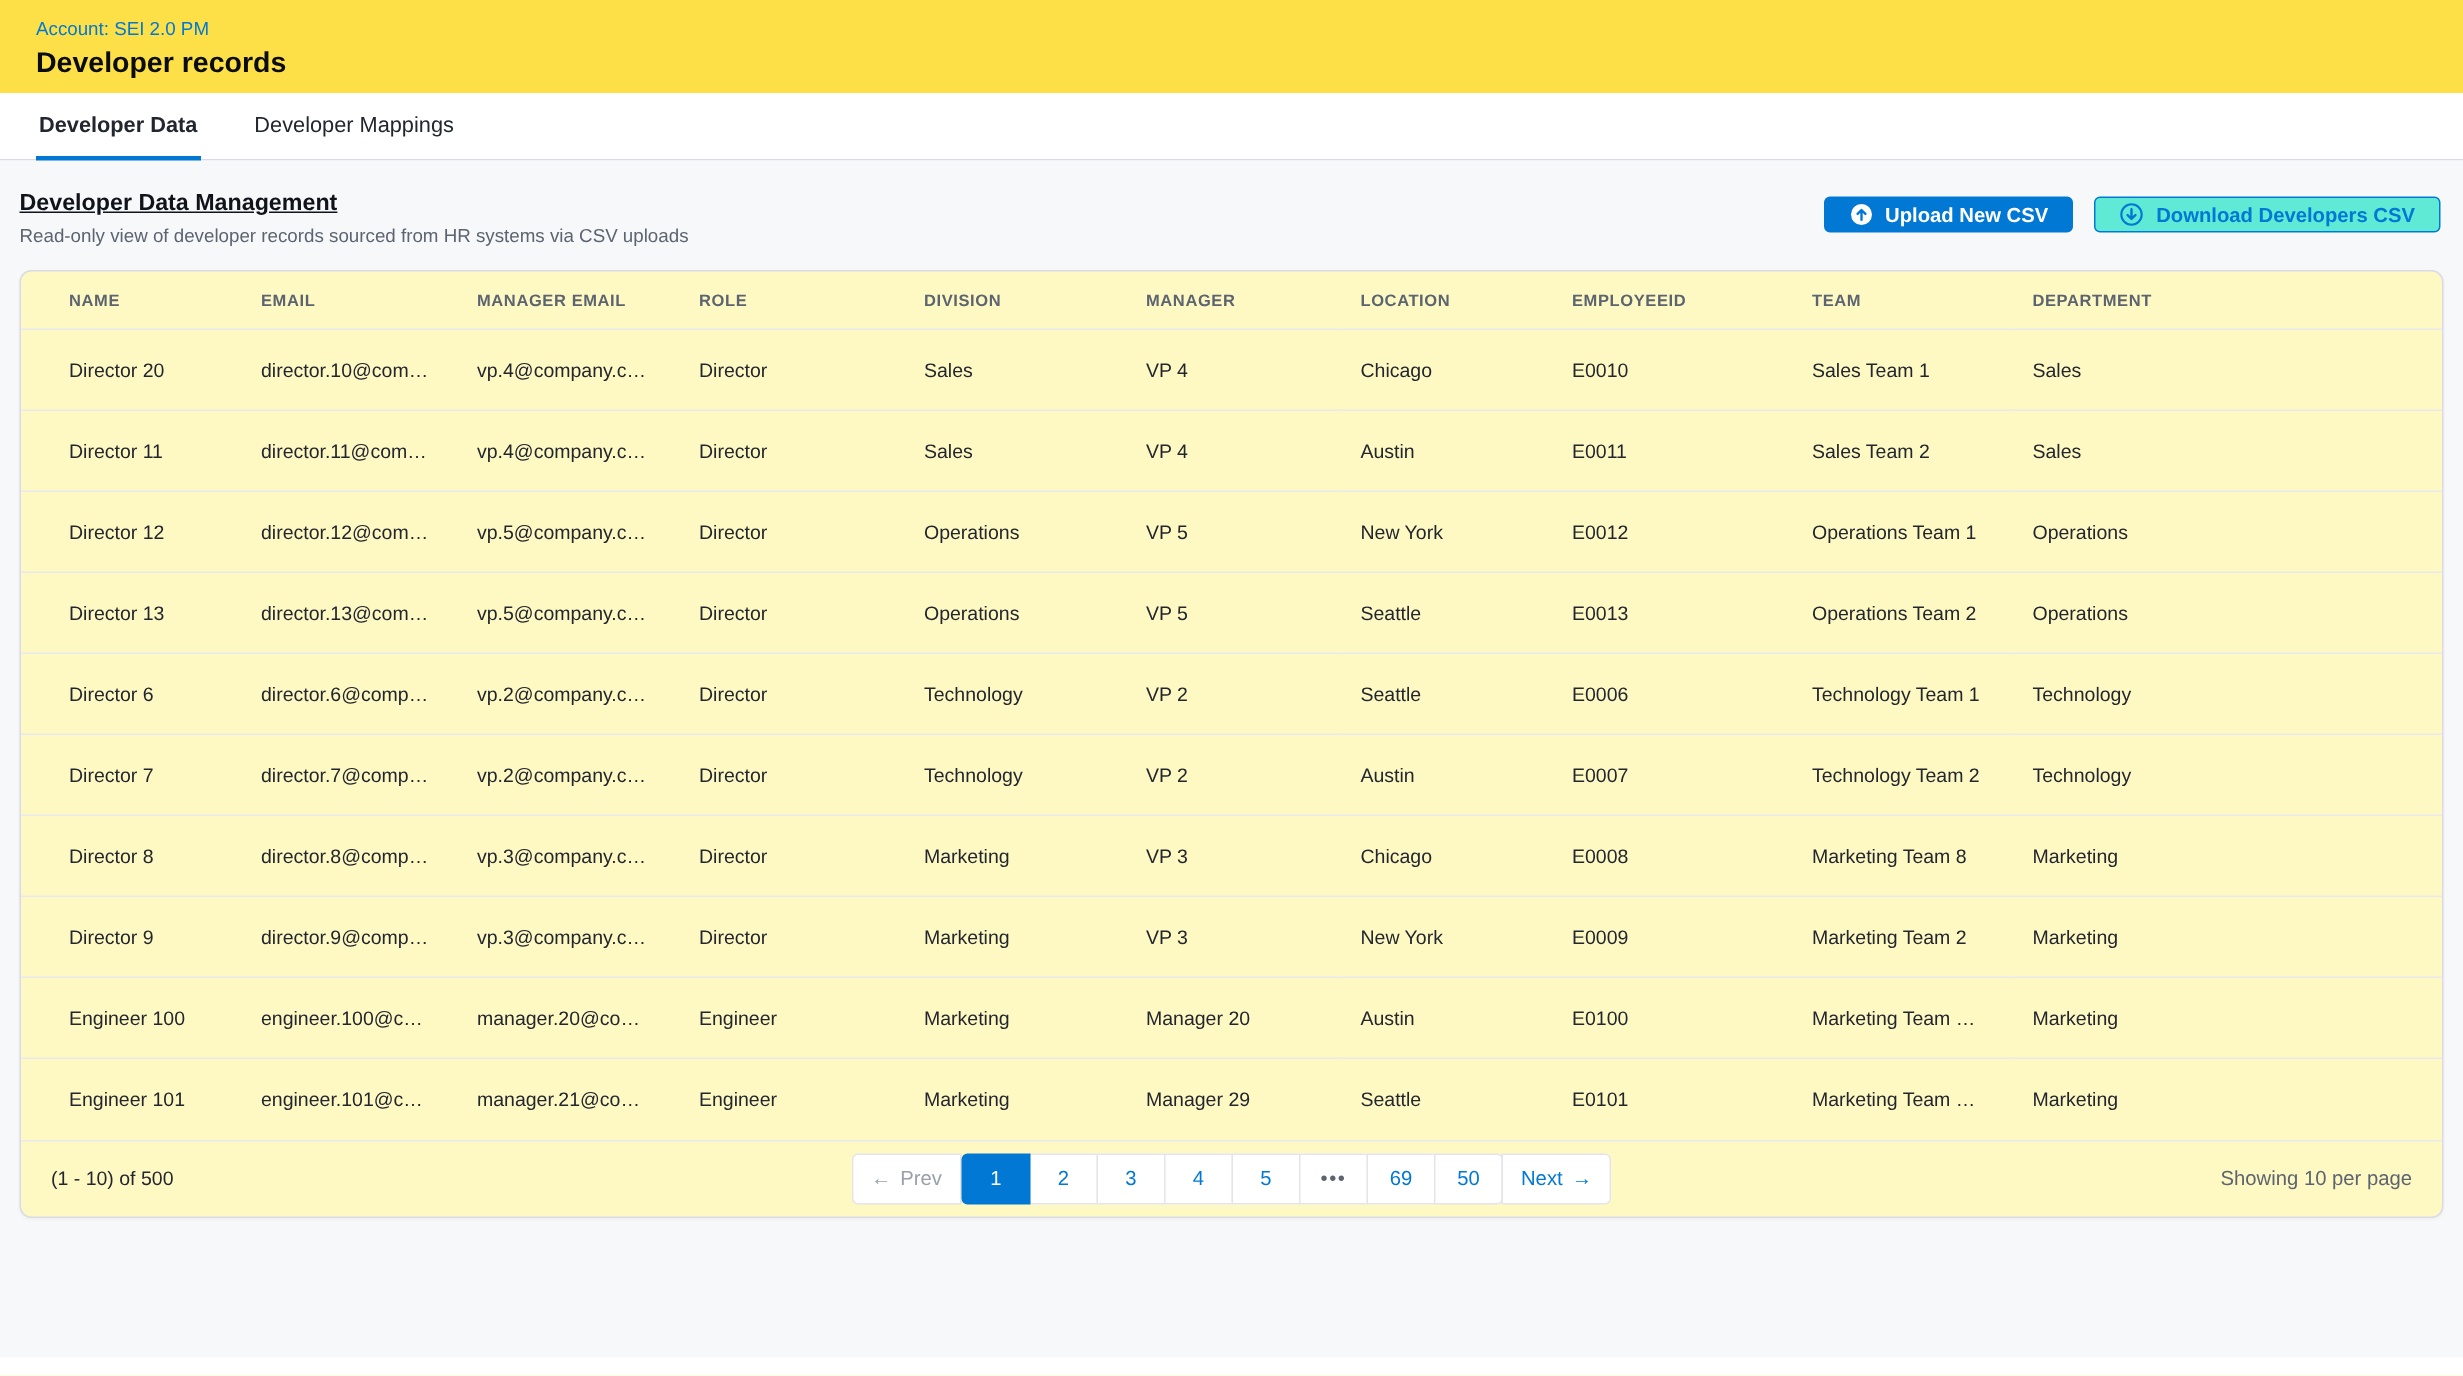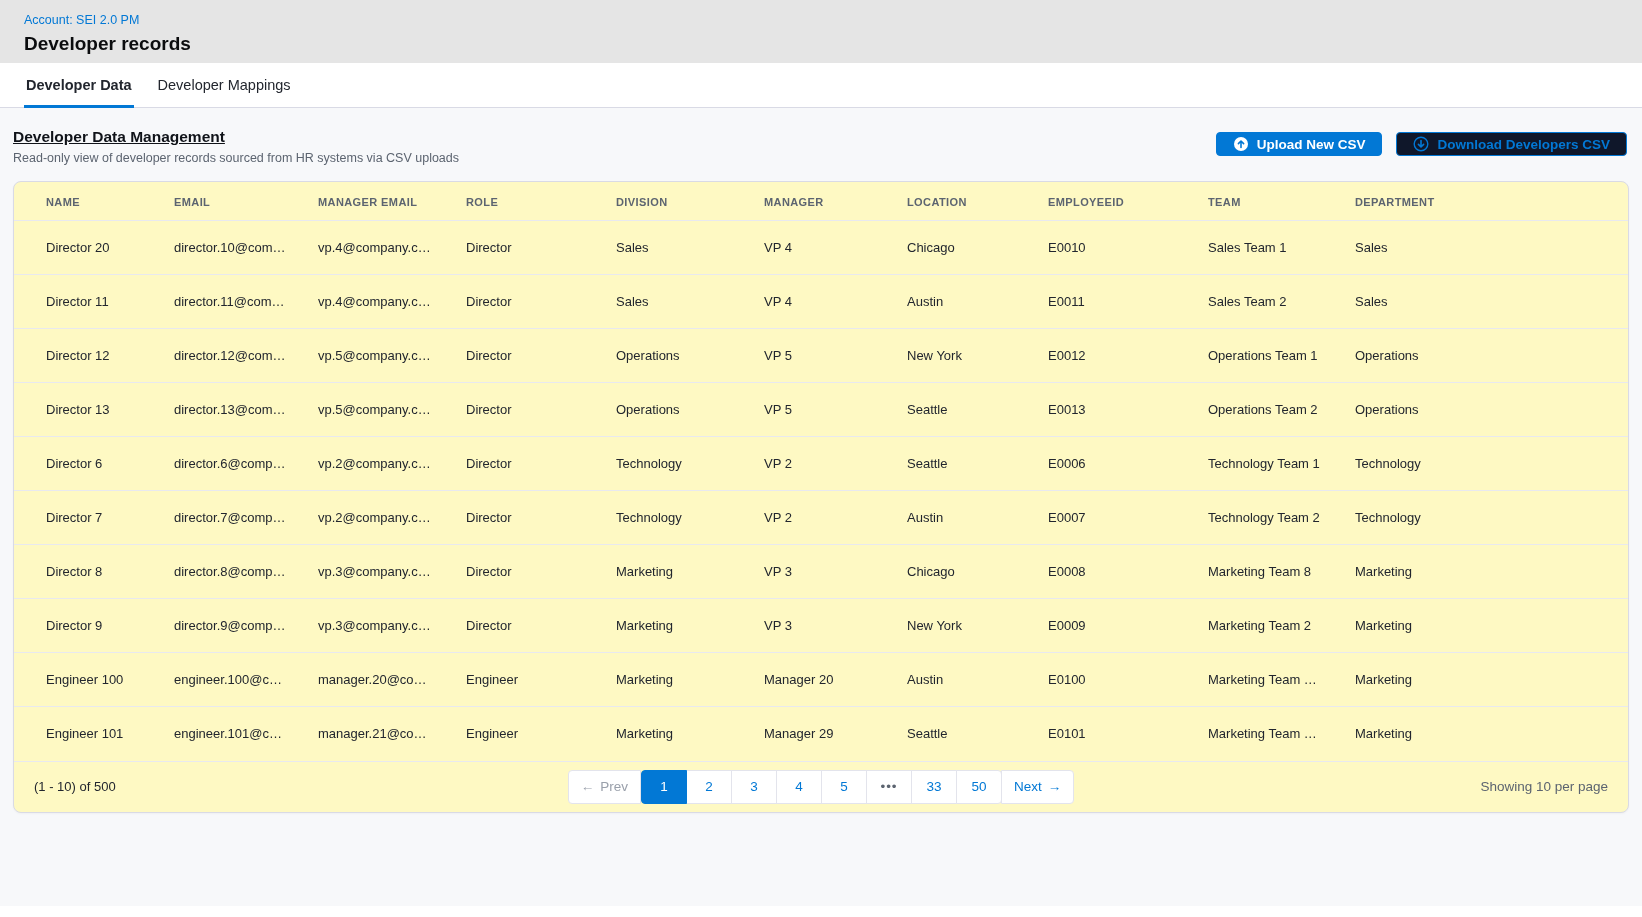--- a/index.html
+++ b/index.html
@@ -6,35 +6,35 @@
   html, body { width: 1642px; height: 917px; }
   body {
     font-family: "Liberation Sans", "DejaVu Sans", sans-serif;
     background: #ffffff;
     color: #1f2430;
     overflow: hidden;
   }
   :root { --accent: #0278d5; }
 
   
-  .topbar { padding: 10px 24px 8px 24px; background: #e5e5e5; }
+  .topbar { padding: 10px 24px 8px 24px; background: #fde047; }
   .account-link {
     color: var(--accent);
     font-size: 12.5px;
     text-decoration: none;
     display: inline-block;
     margin-bottom: 6px;
     cursor: pointer;
   }
   .page-title { font-size: 19px; font-weight: 700; color: #0b0c0e; }
 
   
   .tabs {
     display: flex;
-    gap: 22px;
+    gap: 34px;
     padding: 0 24px;
     border-bottom: 1px solid #d9dae5;
     background: #ffffff;
   }
   .tab {
     padding: 14px 2px 12px 2px;
     font-size: 14.5px;
     color: #22262e;
     cursor: pointer;
     border-bottom: 3px solid transparent;
@@ -66,21 +66,21 @@
     gap: 8px;
     height: 24px;
     padding: 0 16px;
     border-radius: 4px;
     font-size: 13.5px;
     font-weight: 700;
     cursor: pointer;
     font-family: inherit;
   }
   .btn-primary { background: var(--accent); color: #ffffff; border: 1px solid var(--accent); }
-  .btn-outline { background: #0f172a; color: var(--accent); border: 1px solid var(--accent); }
+  .btn-outline { background: #5eead4; color: var(--accent); border: 1px solid var(--accent); }
   .btn svg { display: block; }
 
   
   .card {
     background: #fef9c3;
     border: 1px solid #d9dae5;
     border-radius: 8px;
     box-shadow: 0 1px 2px rgba(40,41,61,0.04);
     overflow: hidden;
   }
@@ -345,21 +345,21 @@
             <span>←</span>
             <span>Prev</span>
           </button>
           <span style="display:flex;">
               <button class="pager-btn active">1</button>
               <button class="pager-btn">2</button>
               <button class="pager-btn">3</button>
               <button class="pager-btn">4</button>
               <button class="pager-btn">5</button>
               <button class="pager-btn ellipsis">•••</button>
-              <button class="pager-btn">33</button>
+              <button class="pager-btn">69</button>
               <button class="pager-btn">50</button>
             </span>
           <button class="pager-btn">
             <span>Next</span>
             <span>→</span>
           </button>
         </div>
 
         <div class="per-page">Showing 10 per page</div>
       </div>

